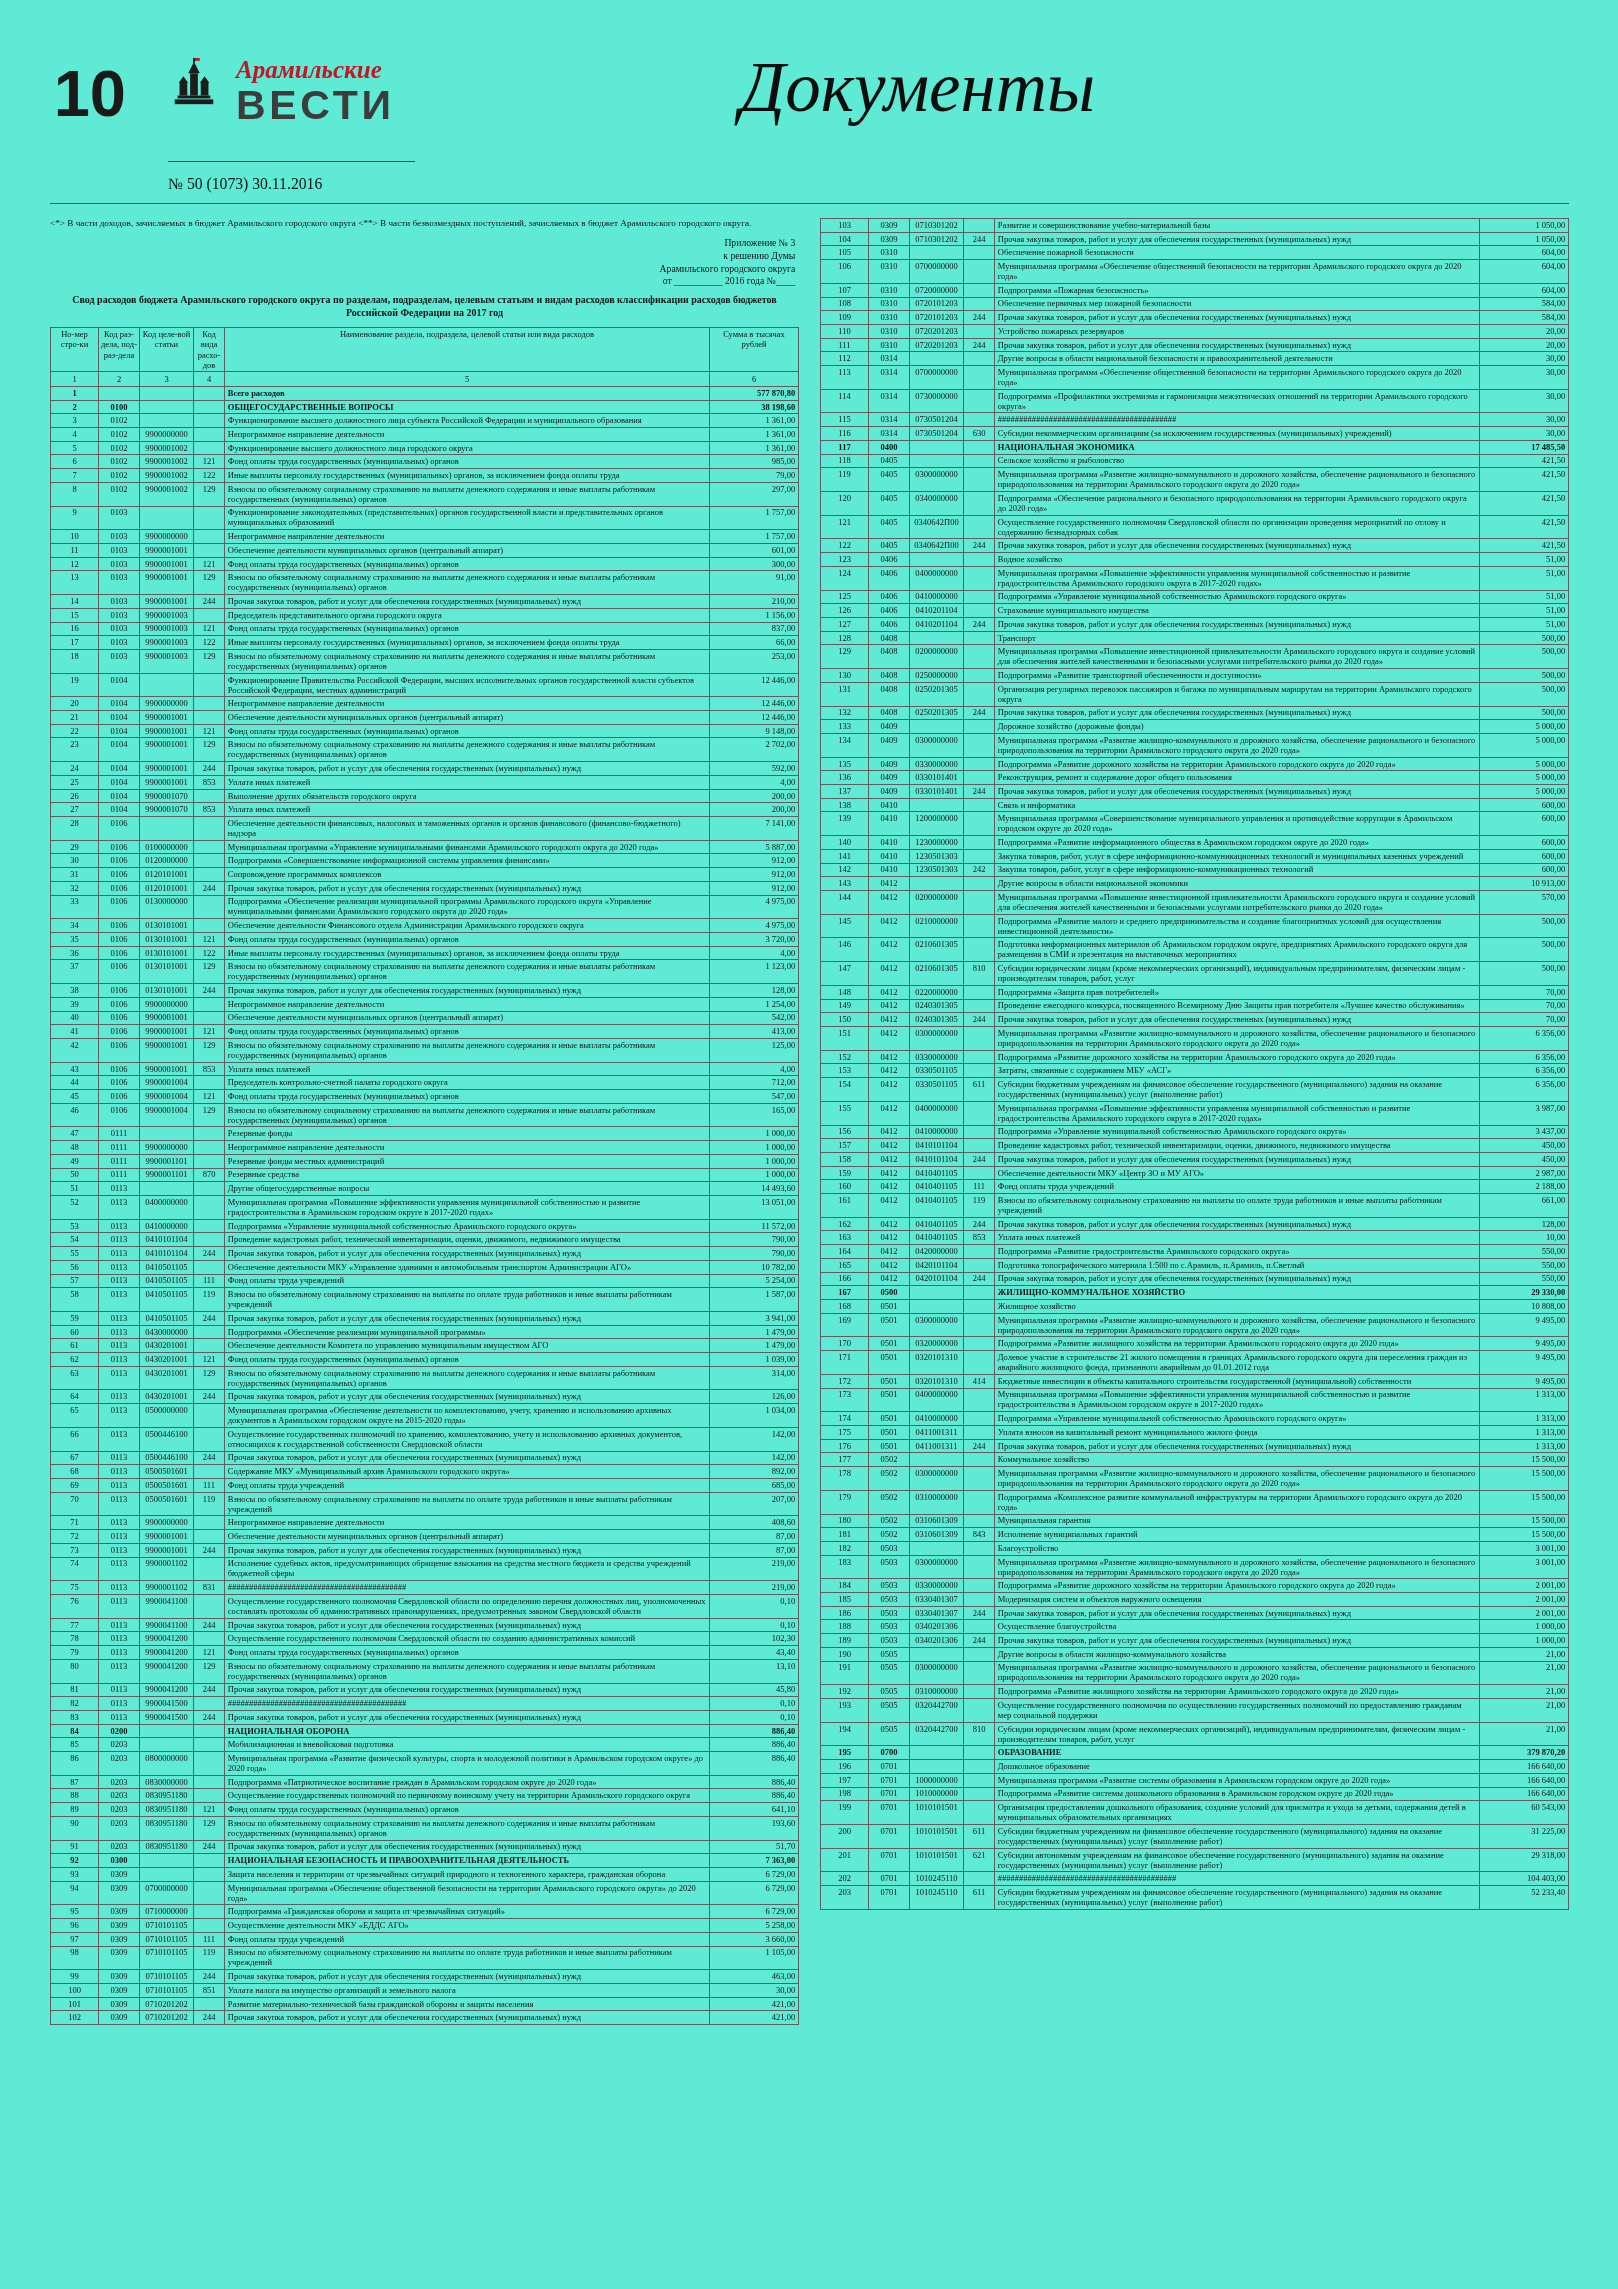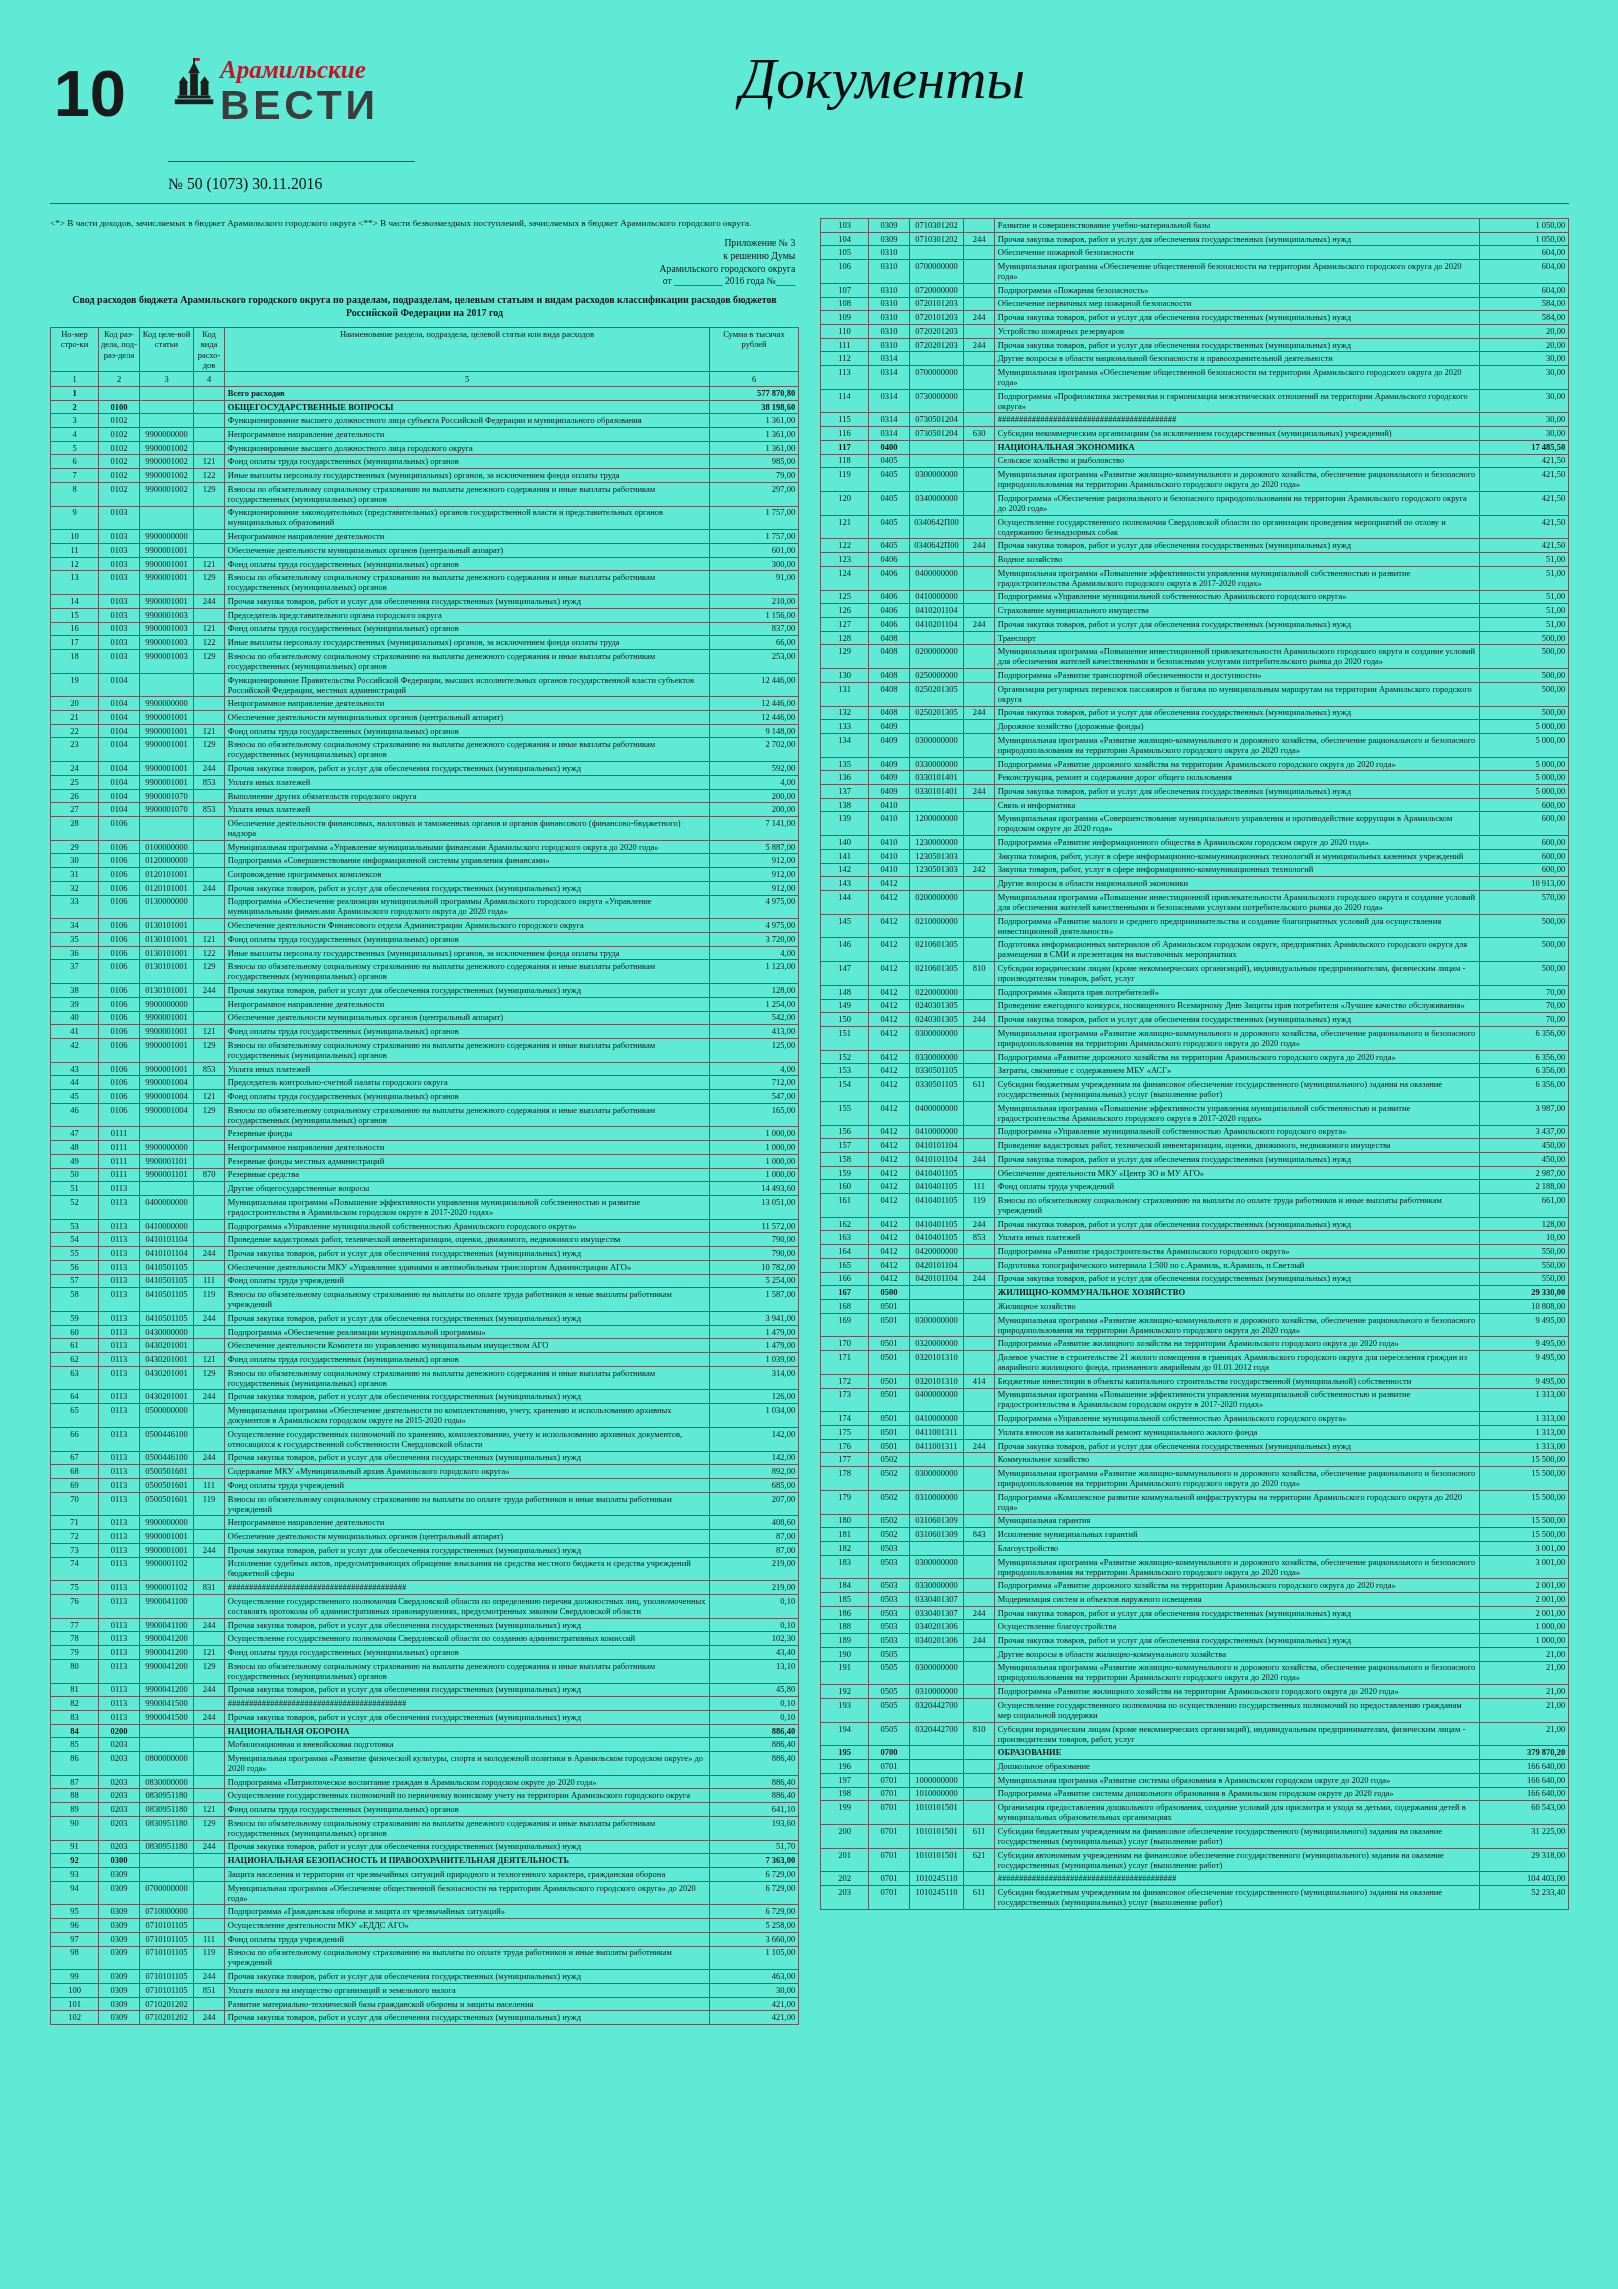--- a/index.html
+++ b/index.html
@@ -3,28 +3,28 @@
 <meta charset="utf-8">
 <style>
   html,body{margin:0;padding:0;background:#d9d9d9;}
   .page{position:relative;width:1619px;height:2290px;margin:0 auto;background:#5eead4;color:#141414;
         font-family:"Liberation Serif",serif;overflow:hidden;}
 
   
   .masthead{position:absolute;top:0;left:50px;width:1519px;height:203px;border-bottom:1.8px solid #555;}
   .page-number{position:absolute;left:3.7px;top:61px;font-family:"Liberation Sans",sans-serif;
                font-weight:700;font-size:65px;line-height:1;color:#1a1a1a;}
-  .logo{position:absolute;left:118px;top:57px;display:flex;align-items:flex-start;gap:0;}
+  .logo{position:absolute;left:118px;top:57px;display:flex;align-items:flex-start;gap:16px;}
   .logo-icon svg{display:block;}
   .brand-top{color:#c41425;font-style:italic;font-weight:700;font-size:25px;line-height:1;}
   .brand-bottom{color:#3c3c3c;font-family:"Liberation Sans",sans-serif;font-weight:700;
                 font-size:41px;letter-spacing:3.7px;line-height:1;margin-top:2.8px;}
   .issue{position:absolute;left:118px;top:161px;width:247px;font-size:15.7px;
          border-top:1.8px solid #444;padding-top:13px;}
-  .section-title{position:absolute;left:690px;top:48px;font-style:italic;font-size:57px;
+  .section-title{position:absolute;left:690px;top:48px;font-style:italic;font-size:71px;
                  line-height:1.1;color:#0e0e0e;}
 
   
   .col{position:absolute;top:218px;width:749px;height:2060px;overflow:hidden;}
   .col-left{left:50px;}
   .col-right{left:820px;}
 
   .footnote{font-size:9.2px;line-height:1.3;margin:0 0 7.4px;text-align:justify;}
   .appendix{font-size:9.7px;line-height:1.3;text-align:right;margin:0 3.7px 5.5px 0;}
   .doc-title{font-size:10px;font-weight:bold;text-align:center;line-height:1.3;margin:0 7.4px 7.4px;}

